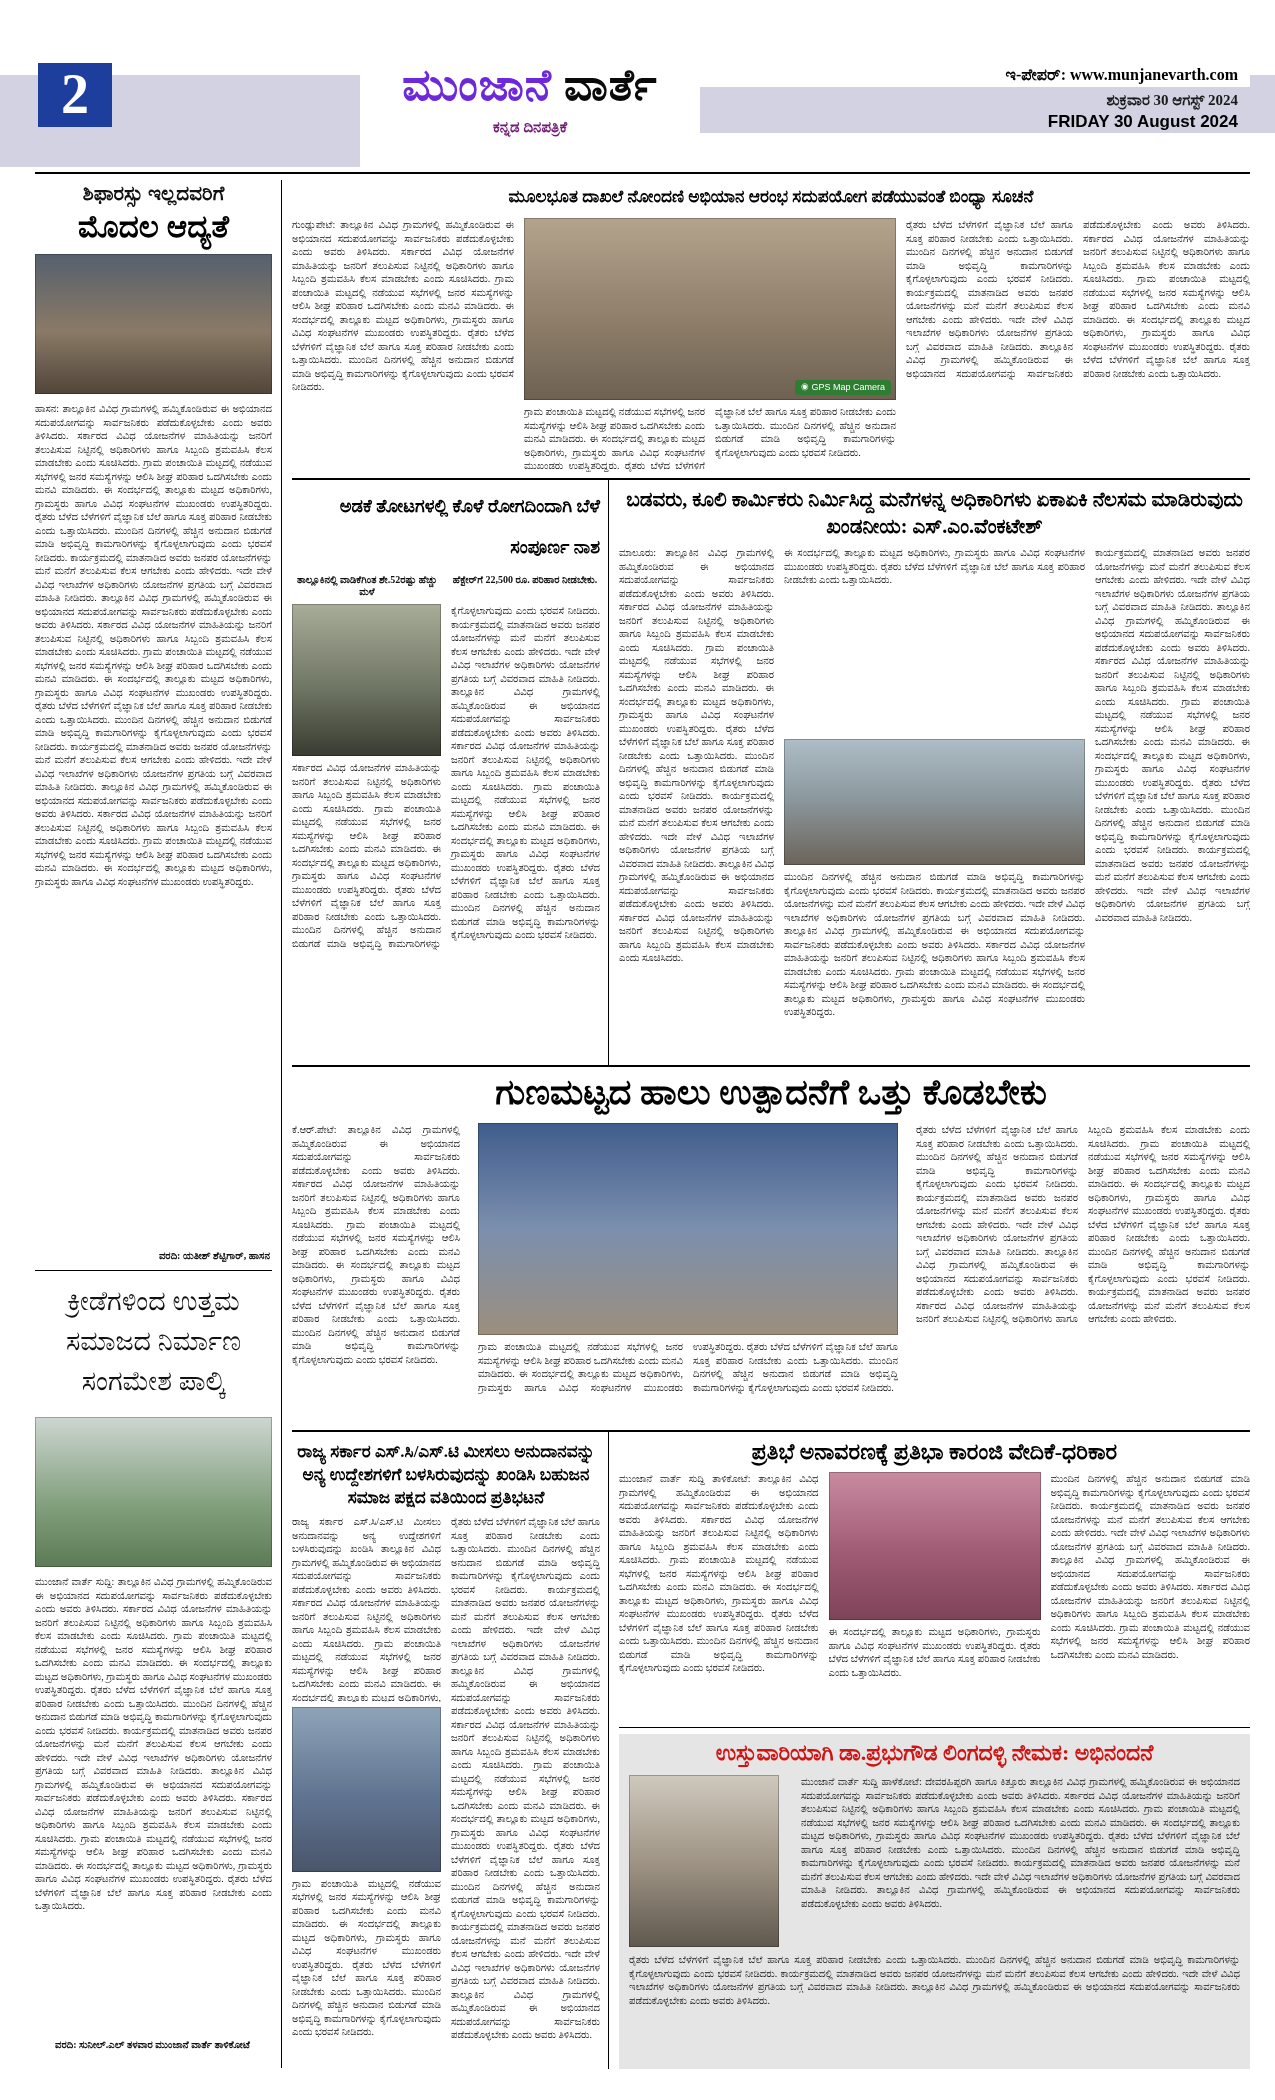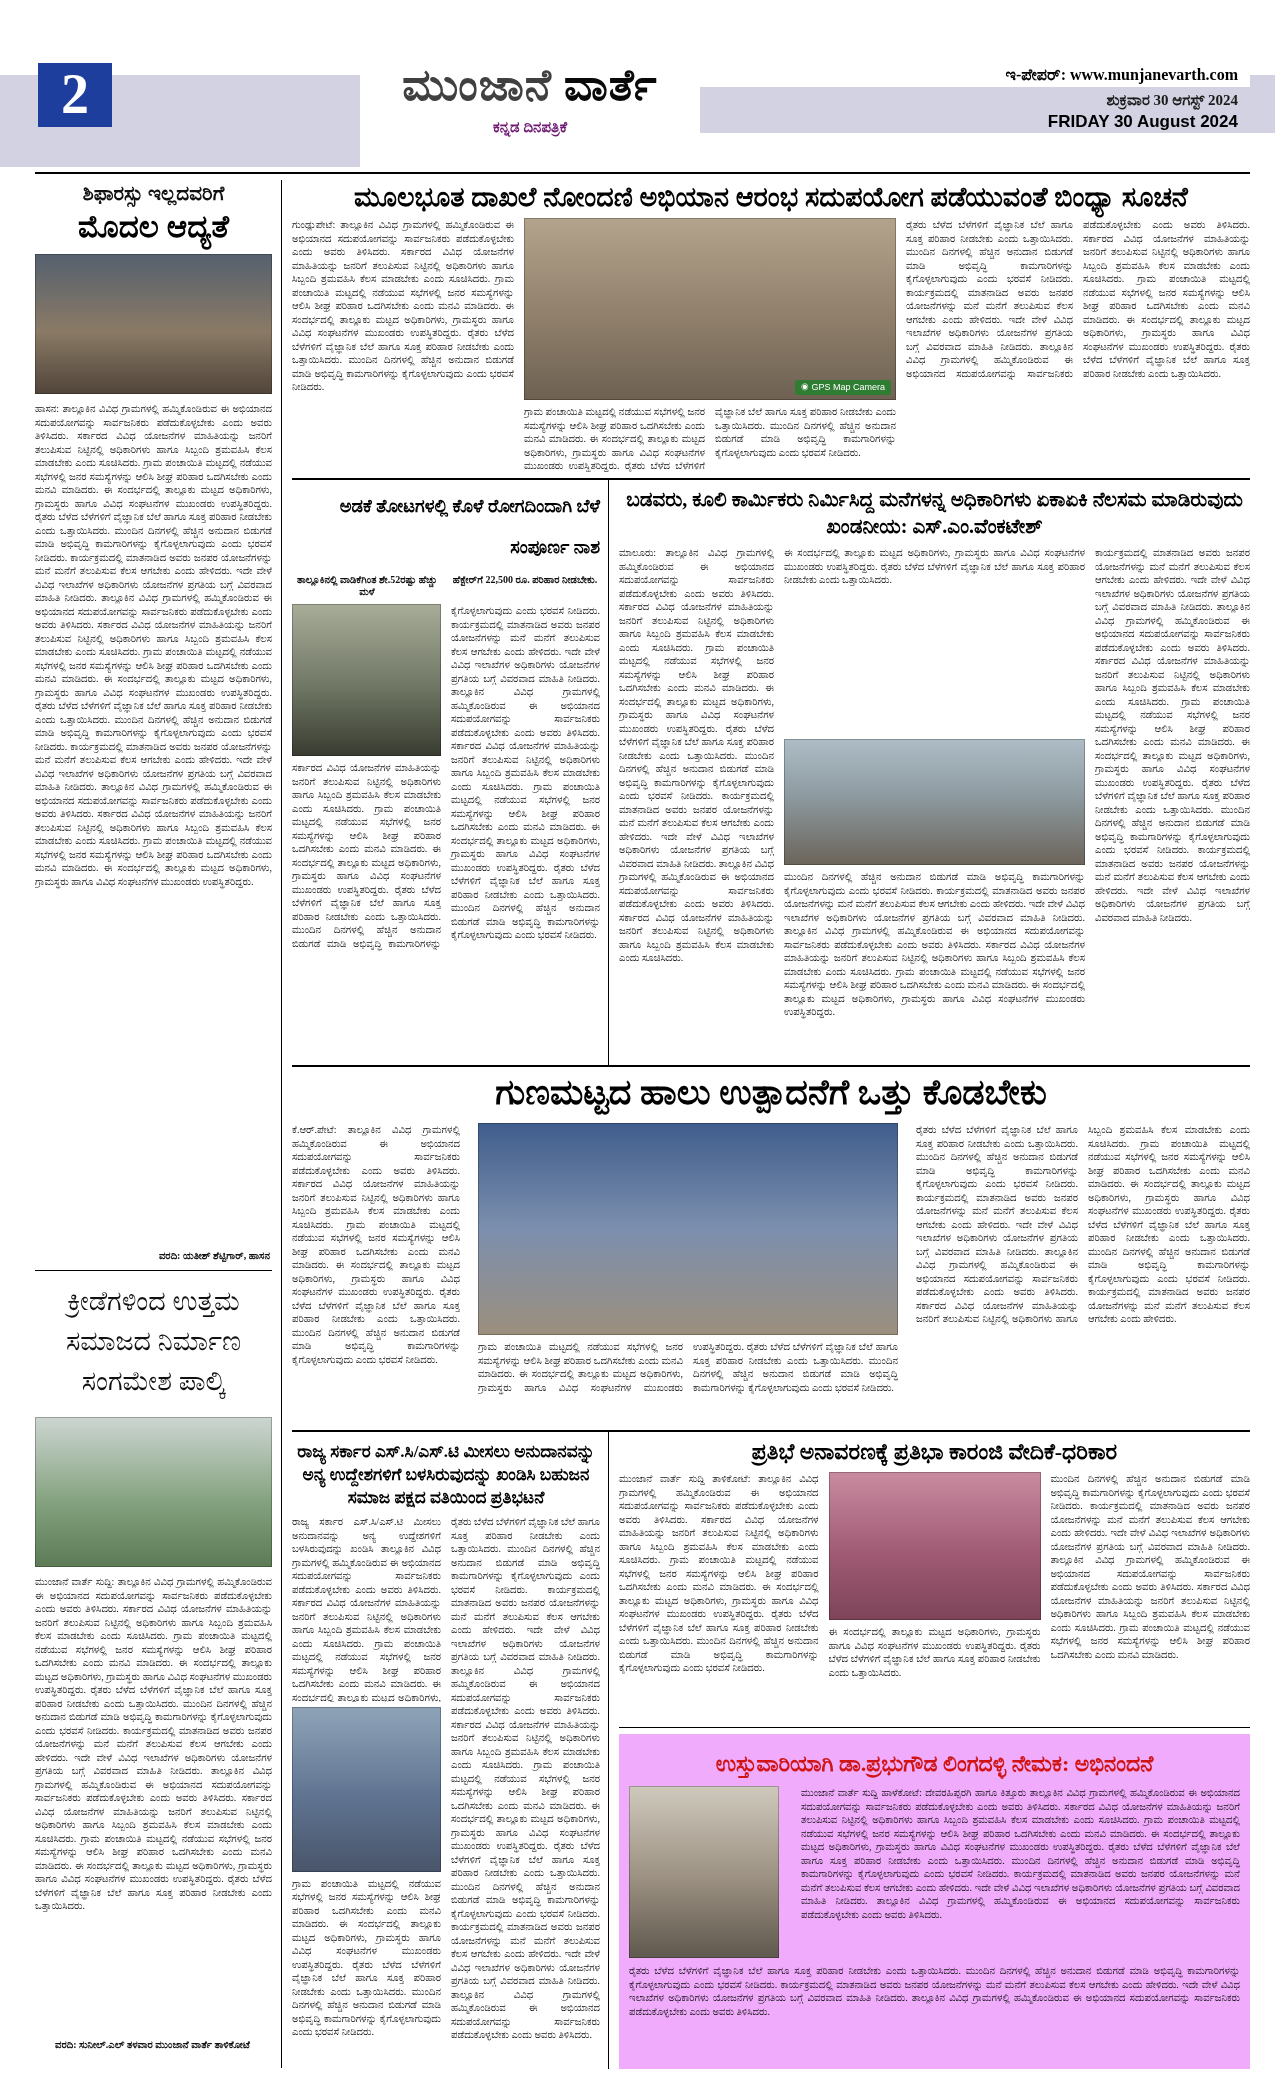--- a/index.html
+++ b/index.html
@@ -7,21 +7,21 @@
   .page{position:absolute;inset:0;}
 
   
   header{position:absolute;left:0;top:55px;width:1275px;height:120px;}
   .banner{position:absolute;left:0;top:20px;width:1275px;height:58px;background:#d2d2e2;}
   .banner2{position:absolute;left:0;top:78px;width:690px;height:34px;background:#d2d2e2;}
   .pagenum{position:absolute;left:38px;top:8px;width:74px;height:64px;background:#1e3e9e;color:#fff;
            font-size:56px;font-weight:700;text-align:center;line-height:62px;font-family:"Liberation Serif",serif;}
   .masthead{position:absolute;left:360px;top:2px;width:340px;height:112px;background:#fff;text-align:center;}
   .mast-title{font-size:44px;font-weight:800;letter-spacing:1px;line-height:58px;}
-  .mast-title .red{color:#404040;}
+  .mast-title .red{color:#6d28d9;}
   .mast-title .blk{color:#0a0a0a;}
   .mast-sub{font-size:15px;font-weight:700;color:#701a75;margin-top:4px;}
   .hdr-right{position:absolute;left:700px;top:8px;width:550px;text-align:right;}
   .epaper{background:#fff;font-size:16px;font-weight:700;padding:3px 12px 3px 0;color:#000;}
   .date-kn{font-size:15px;font-weight:700;padding:5px 12px 0 0;color:#1a1a1a;}
   .date-en{font-size:17px;font-weight:700;padding:3px 12px 0 0;color:#000;font-family:"Liberation Sans",sans-serif;}
   .hdr-rule{position:absolute;left:35px;top:117px;width:1215px;border-top:2px solid #000;}
 
   
   .ph{position:relative;width:100%;background:#999;box-shadow:inset 0 0 0 1px rgba(0,0,0,.25);flex:none;}
@@ -54,21 +54,21 @@
   .art-b{height:770px;display:flex;flex-direction:column;}
   .hl-b{font-size:27px;font-weight:500;line-height:40px;text-align:center;flex:none;margin-bottom:16px;}
   .art-b .ph{height:150px;margin-bottom:8px;}
   .art-b .bt{flex:1;}
 
   
   main{position:absolute;left:282px;top:180px;width:968px;height:1888px;padding-left:10px;box-sizing:border-box;}
   section{box-sizing:border-box;}
 
   .art-c{height:300px;border-bottom:2px solid #000;display:flex;flex-direction:column;padding:2px 0 6px;}
-  .hl-c{font-size:27px;line-height:30px;flex:none;margin-bottom:6px;}
+  .hl-c{font-size:17px;line-height:30px;flex:none;margin-bottom:6px;}
   .c-cols{flex:1;display:flex;gap:10px;overflow:hidden;}
   .c-left{width:222px;}
   .c-mid{width:372px;display:flex;flex-direction:column;}
   .c-mid .ph{height:182px;margin-bottom:5px;}
   .c-mid .bt{flex:1;column-count:2;column-gap:10px;}
   .c-right{flex:1;column-count:2;column-gap:10px;}
 
   .row2{height:585px;display:flex;border-bottom:2px solid #000;}
   .art-d{width:316px;display:flex;flex-direction:column;padding:6px 8px 6px 0;}
   .hl-d{font-size:18px;line-height:41px;flex:none;text-align:right;}
@@ -101,21 +101,21 @@
   .g-col .bt{flex:1;}
   .g-col .ph{height:165px;margin:5px 0;}
   .right-stack{flex:1;border-left:1.5px solid #000;padding-left:10px;display:flex;flex-direction:column;}
   .art-h{height:296px;border-bottom:1.5px solid #000;display:flex;flex-direction:column;padding:6px 0;}
   .hl-h{font-size:22px;line-height:28px;flex:none;margin-bottom:6px;}
   .h-cols{flex:1;display:flex;gap:10px;overflow:hidden;}
   .h-side{flex:1;}
   .h-mid{width:212px;display:flex;flex-direction:column;}
   .h-mid .ph{height:148px;margin-bottom:5px;}
   .h-mid .bt{flex:1;}
-  .art-i{flex:1;background:#f0abfc;margin-top:6px;padding:16px 10px;display:flex;flex-direction:column;overflow:hidden;}
+  .art-i{flex:1;background:#e5e5e5;margin-top:6px;padding:5px 10px;display:flex;flex-direction:column;overflow:hidden;}
   .hl-i{font-size:22px;line-height:28px;color:#d01414;flex:none;margin-bottom:8px;}
   .i-row{display:flex;gap:22px;flex:none;}
   .i-row .ph{width:150px;height:172px;}
   .i-row .bt{flex:1;height:172px;}
   .i-bottom{flex:1;margin-top:6px;}
 </style>
 </head>
 <body>
 
 <div class="page">

